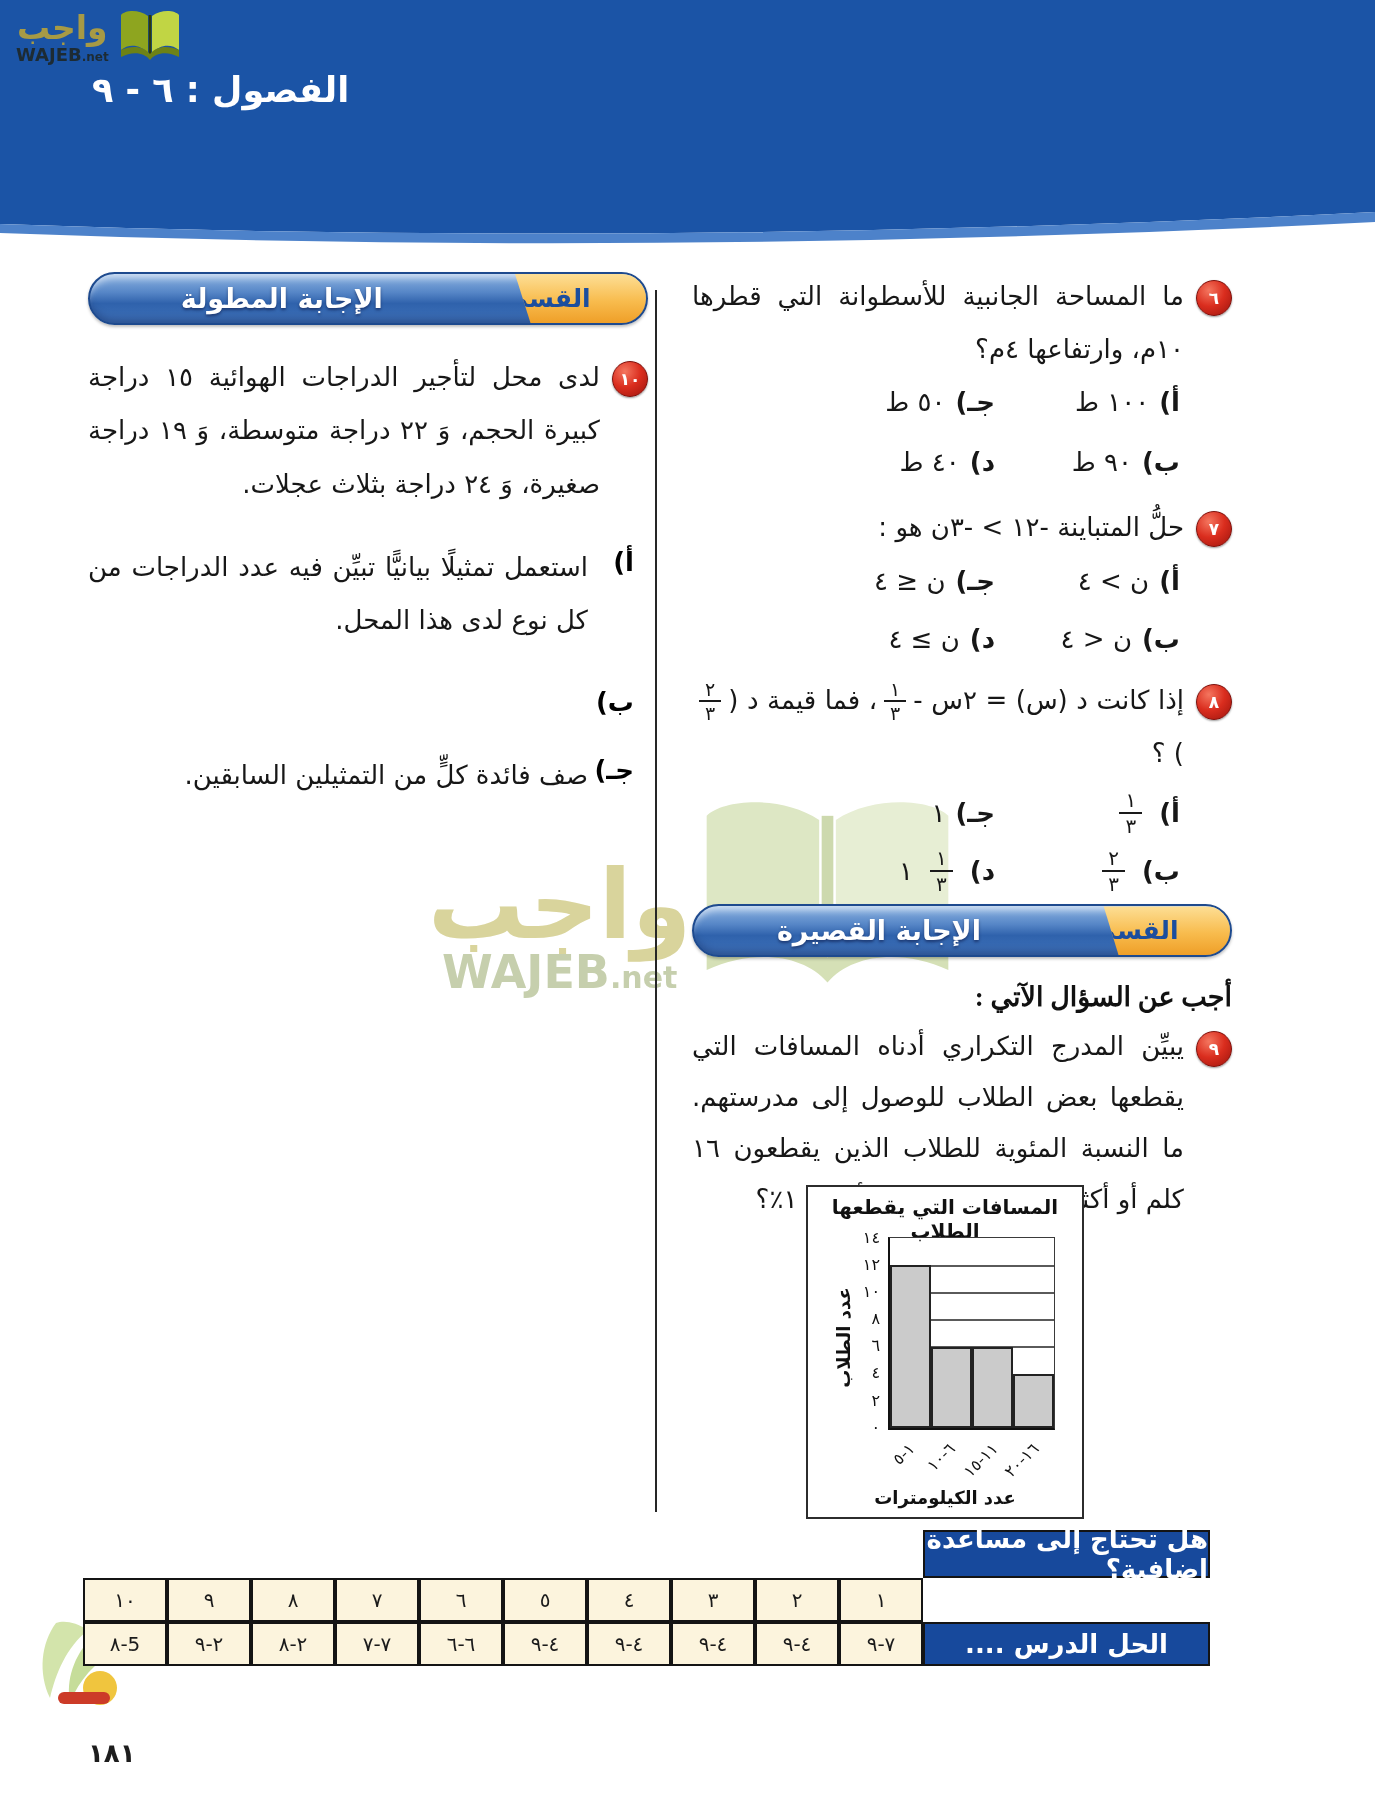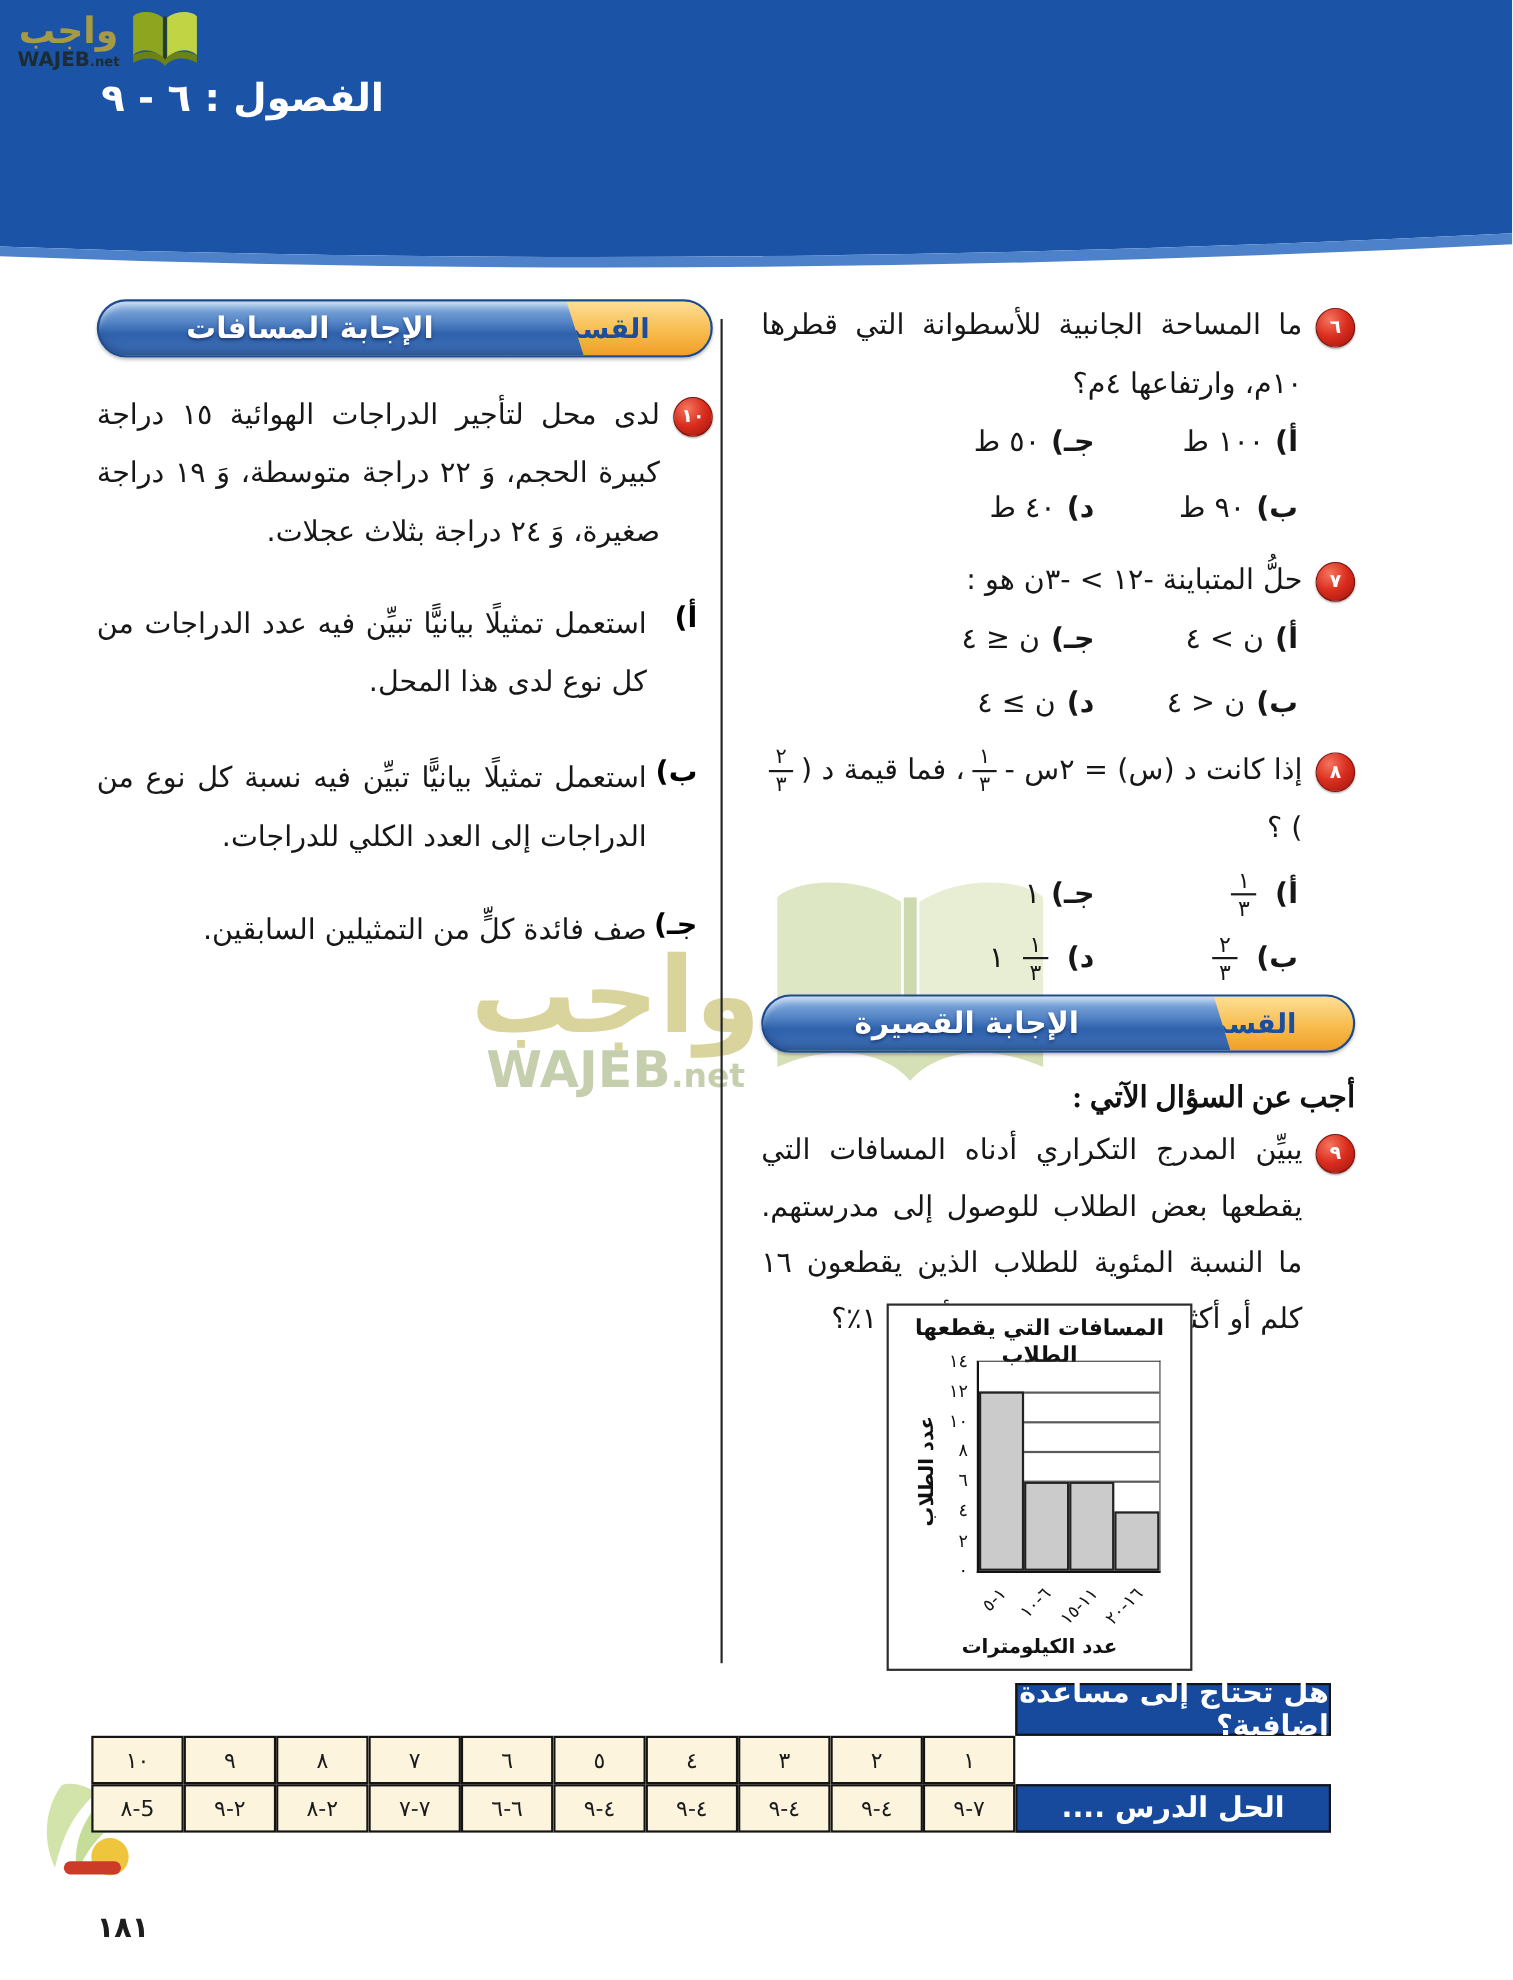--- a/index.html
+++ b/index.html
@@ -246,40 +246,39 @@
 
     <div class="qrow q9" style="margin-top:8px;">
       <div class="qbadge">٩</div>
       <div class="qtext">يبيِّن المدرج التكراري أدناه المسافات التي يقطعها بعض الطلاب للوصول إلى مدرستهم. ما النسبة المئوية للطلاب الذين يقطعون ١٦ كلم أو أكثر مقربًا الجواب إلى أقرب ١٪؟</div>
     </div>
   </div>
 
   <div class="col col-left">
 
     <div class="banner" style="margin-top:4px;">
-      <div class="banner-title">الإجابة المسافات</div>
+      <div class="banner-title">الإجابة المطولة</div>
       <div class="banner-tab">
           <span>القسم ٣</span>
         </div>
     </div>
 
 
     <div class="qrow" style="margin-top:26px;">
       <div class="qbadge">١٠</div>
       <div class="qtext">لدى محل لتأجير الدراجات الهوائية ١٥ دراجة كبيرة الحجم، وَ ٢٢ دراجة متوسطة، وَ ١٩ دراجة صغيرة، وَ ٢٤ دراجة بثلاث عجلات.</div>
     </div>
 
     <div class="qrow" style="margin-top:30px;padding-right:14px;">
       <div style="flex:0 0 46px;font-weight:bold;font-size:26px;margin-top:6px;">أ)</div>
       <div class="qtext">استعمل تمثيلًا بيانيًّا تبيِّن فيه عدد الدراجات من كل نوع لدى هذا المحل.</div>
     </div>
 
     <div class="qrow" style="margin-top:34px;padding-right:14px;">
       <div style="flex:0 0 46px;font-weight:bold;font-size:26px;margin-top:6px;">ب)</div>
-      <div class="qtext">استعمل تمثيلًا بيانيًّا تبيِّن فيه نسبة كل نوع من الدراجات إلى العدد الكلي للدراجات.</div>
     </div>
 
     <div class="qrow" style="margin-top:32px;padding-right:14px;">
       <div style="flex:0 0 46px;font-weight:bold;font-size:26px;margin-top:6px;">جـ)</div>
       <div class="qtext">صف فائدة كلٍّ من التمثيلين السابقين.</div>
     </div>
   </div>
 
   <div class="chartbox">
     <div class="ctitle">المسافات التي يقطعها الطلاب</div>

